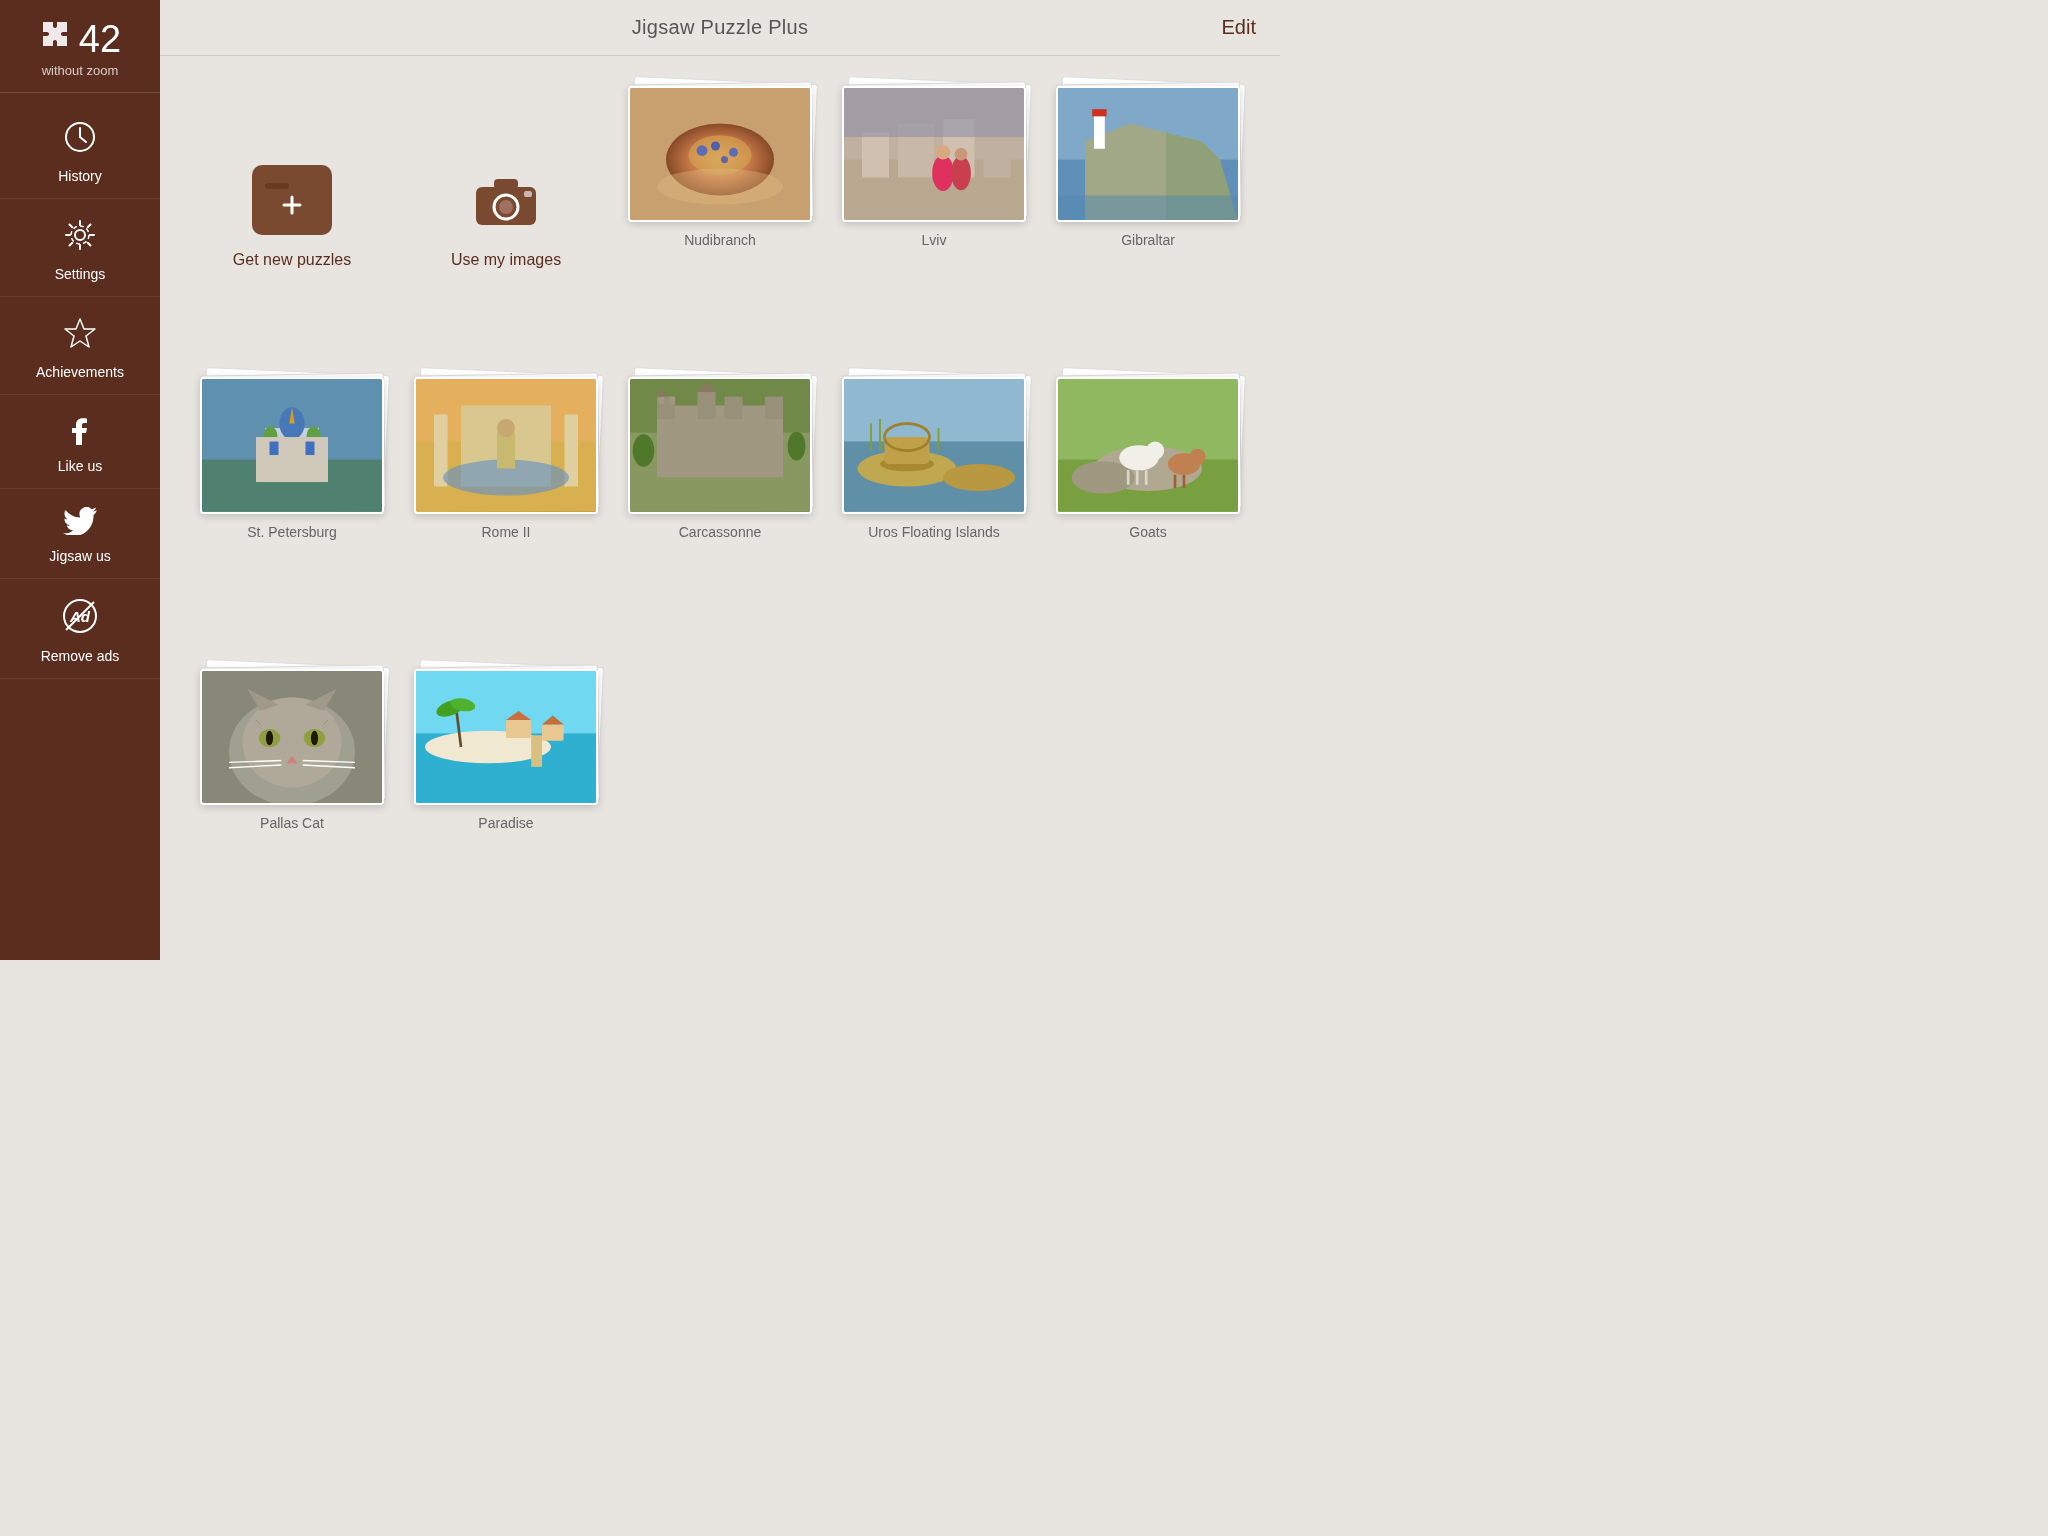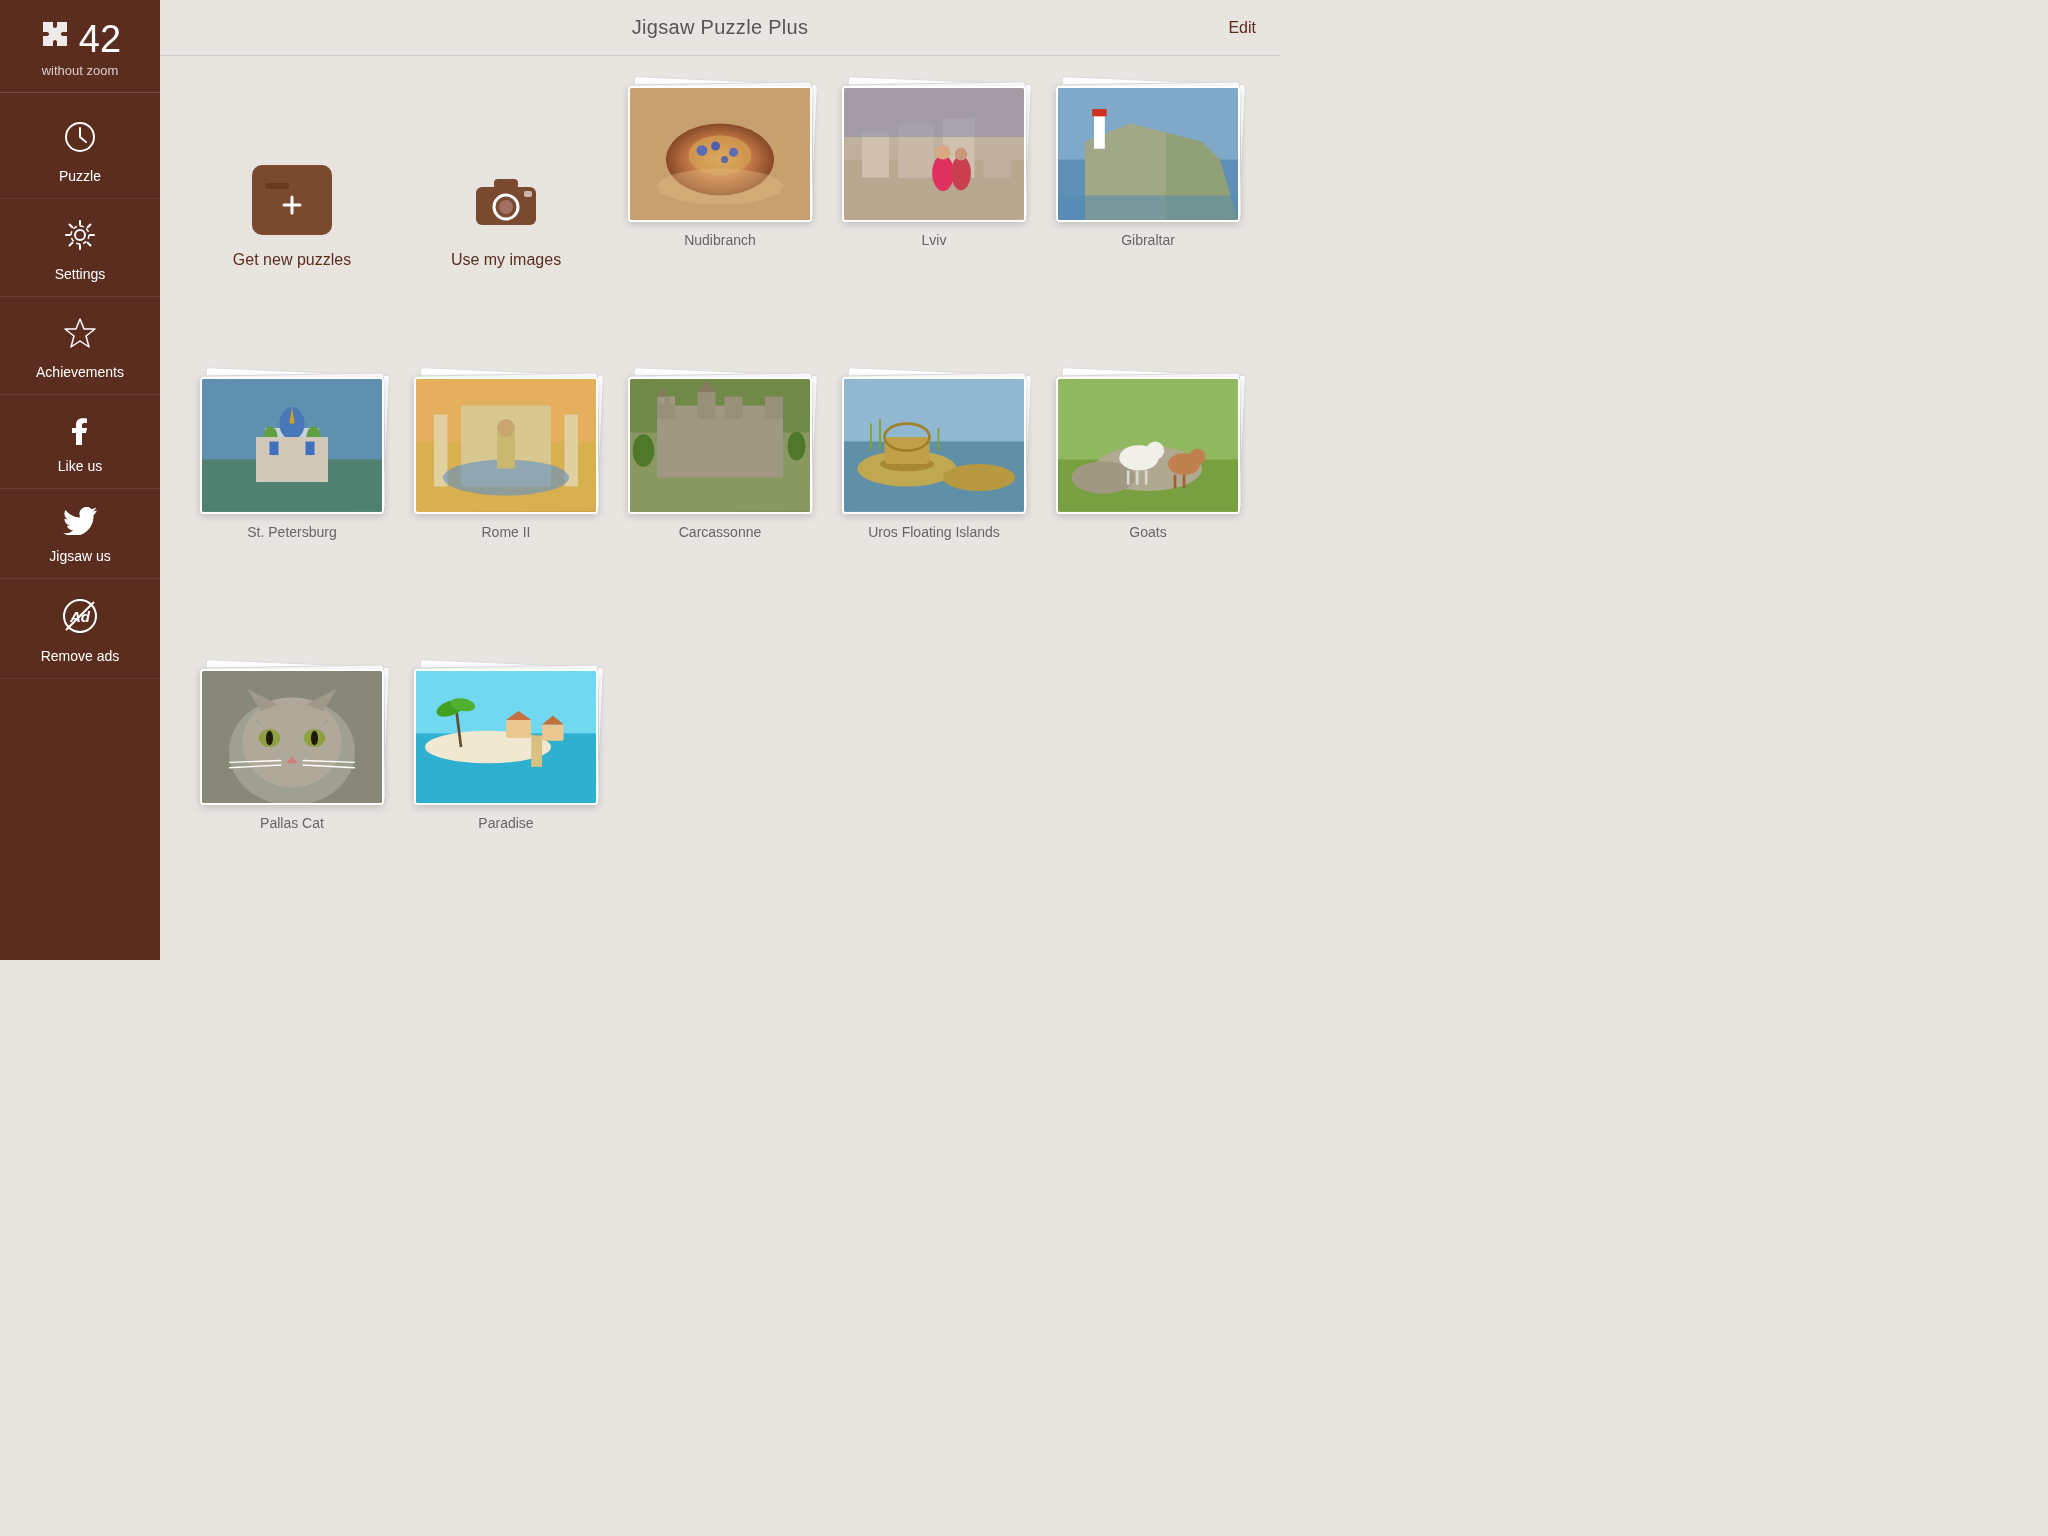--- a/index.html
+++ b/index.html
@@ -112,21 +112,21 @@
     .top-bar-title {
       font-size: 20px;
       color: #555;
       font-weight: 400;
       letter-spacing: 0.3px;
     }
 
     .top-bar-edit {
       position: absolute;
       right: 24px;
-      font-size: 16px;
+      font-size: 20px;
       color: #5a2d1e;
       cursor: pointer;
       font-weight: 400;
     }
 
     
     .puzzle-grid {
       padding: 30px 40px 30px 40px;
       display: grid;
       grid-template-columns: repeat(5, 1fr);
@@ -255,21 +255,21 @@
     <span class="without-zoom">without zoom</span>
   </div>
 
   <div class="sidebar-item">
     <span class="sidebar-item-icon">
       <svg class="icon-svg" viewBox="0 0 36 36">
         <circle cx="18" cy="18" r="14" stroke="white" stroke-width="2" fill="none"></circle>
         <polyline points="18,9 18,18 24,23" stroke="white" stroke-width="2" stroke-linecap="round" fill="none"></polyline>
       </svg>
     </span>
-    <span class="sidebar-item-label">Puzzle</span>
+    <span class="sidebar-item-label">History</span>
   </div>
 
   <div class="sidebar-item">
     <span class="sidebar-item-icon">
       <svg class="icon-svg" viewBox="0 0 36 36">
         <circle cx="18" cy="18" r="5" stroke="white" stroke-width="2" fill="none"></circle>
         <path d="M18 4v4M18 28v4M4 18h4M28 18h4M7.5 7.5l2.8 2.8M25.7 25.7l2.8 2.8M7.5 28.5l2.8-2.8M25.7 10.3l2.8-2.8" stroke="white" stroke-width="2" stroke-linecap="round"></path>
         <circle cx="18" cy="18" r="9" stroke="white" stroke-width="1.5" fill="none" stroke-dasharray="4 3"></circle>
       </svg>
     </span>

